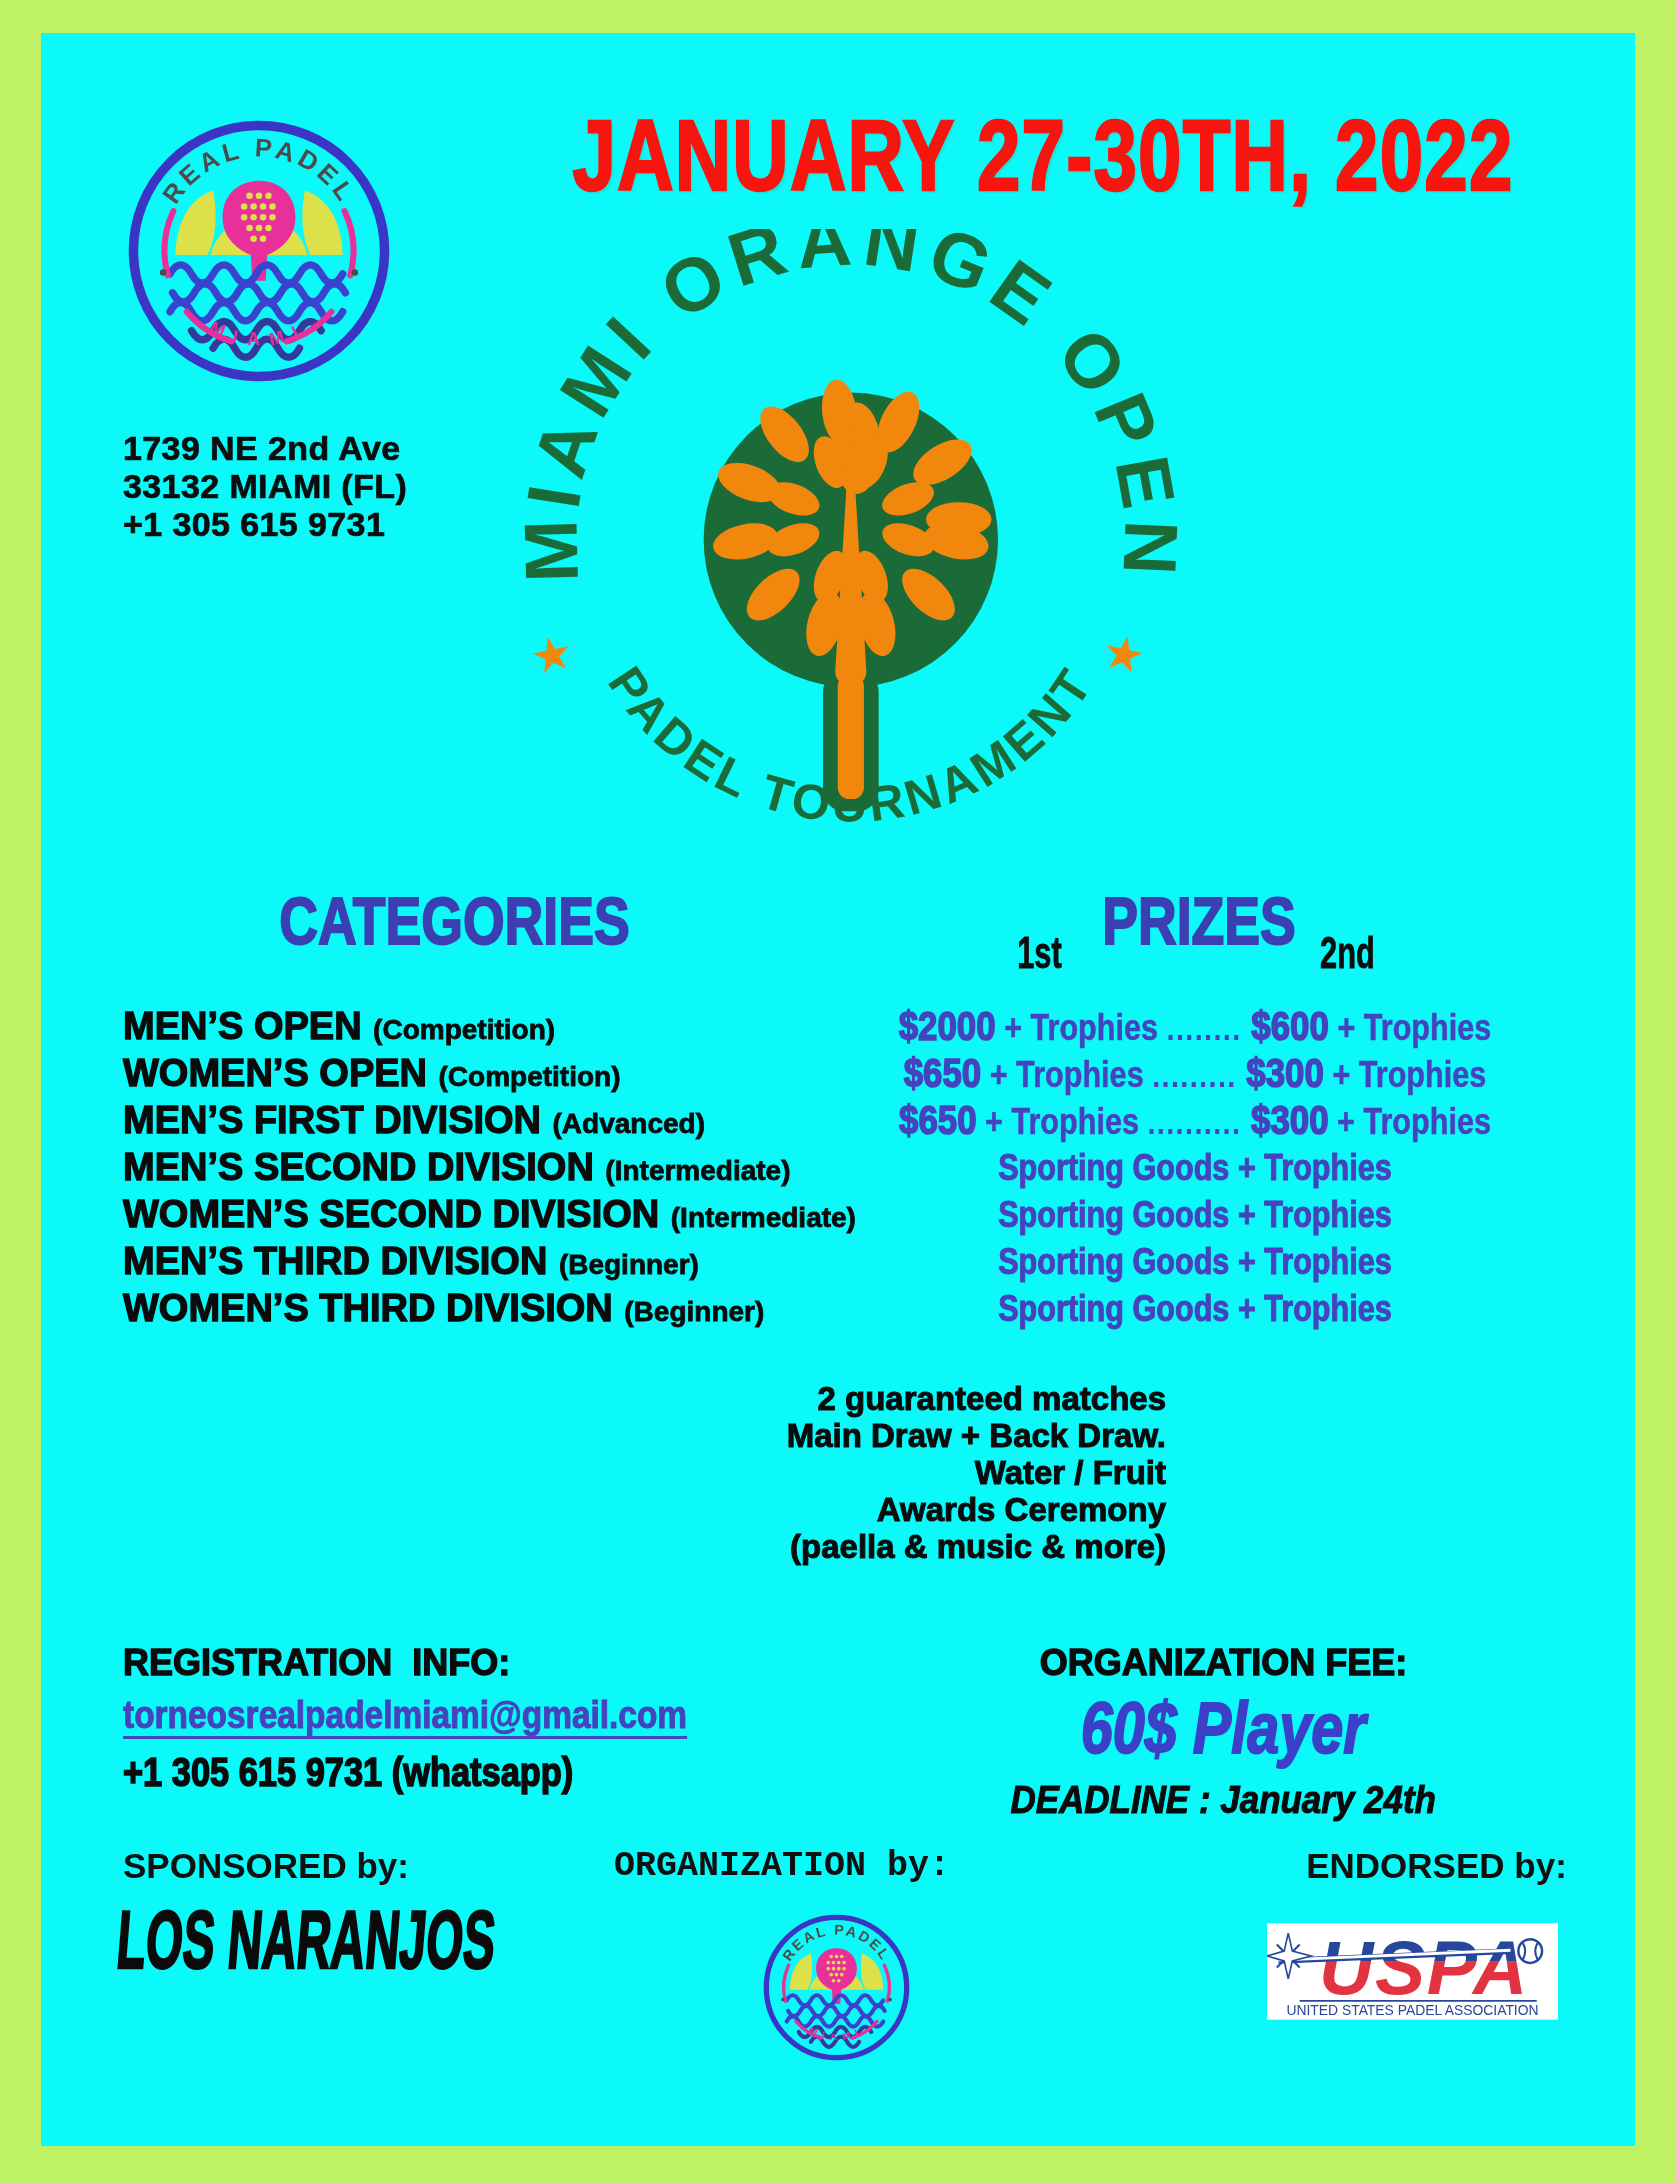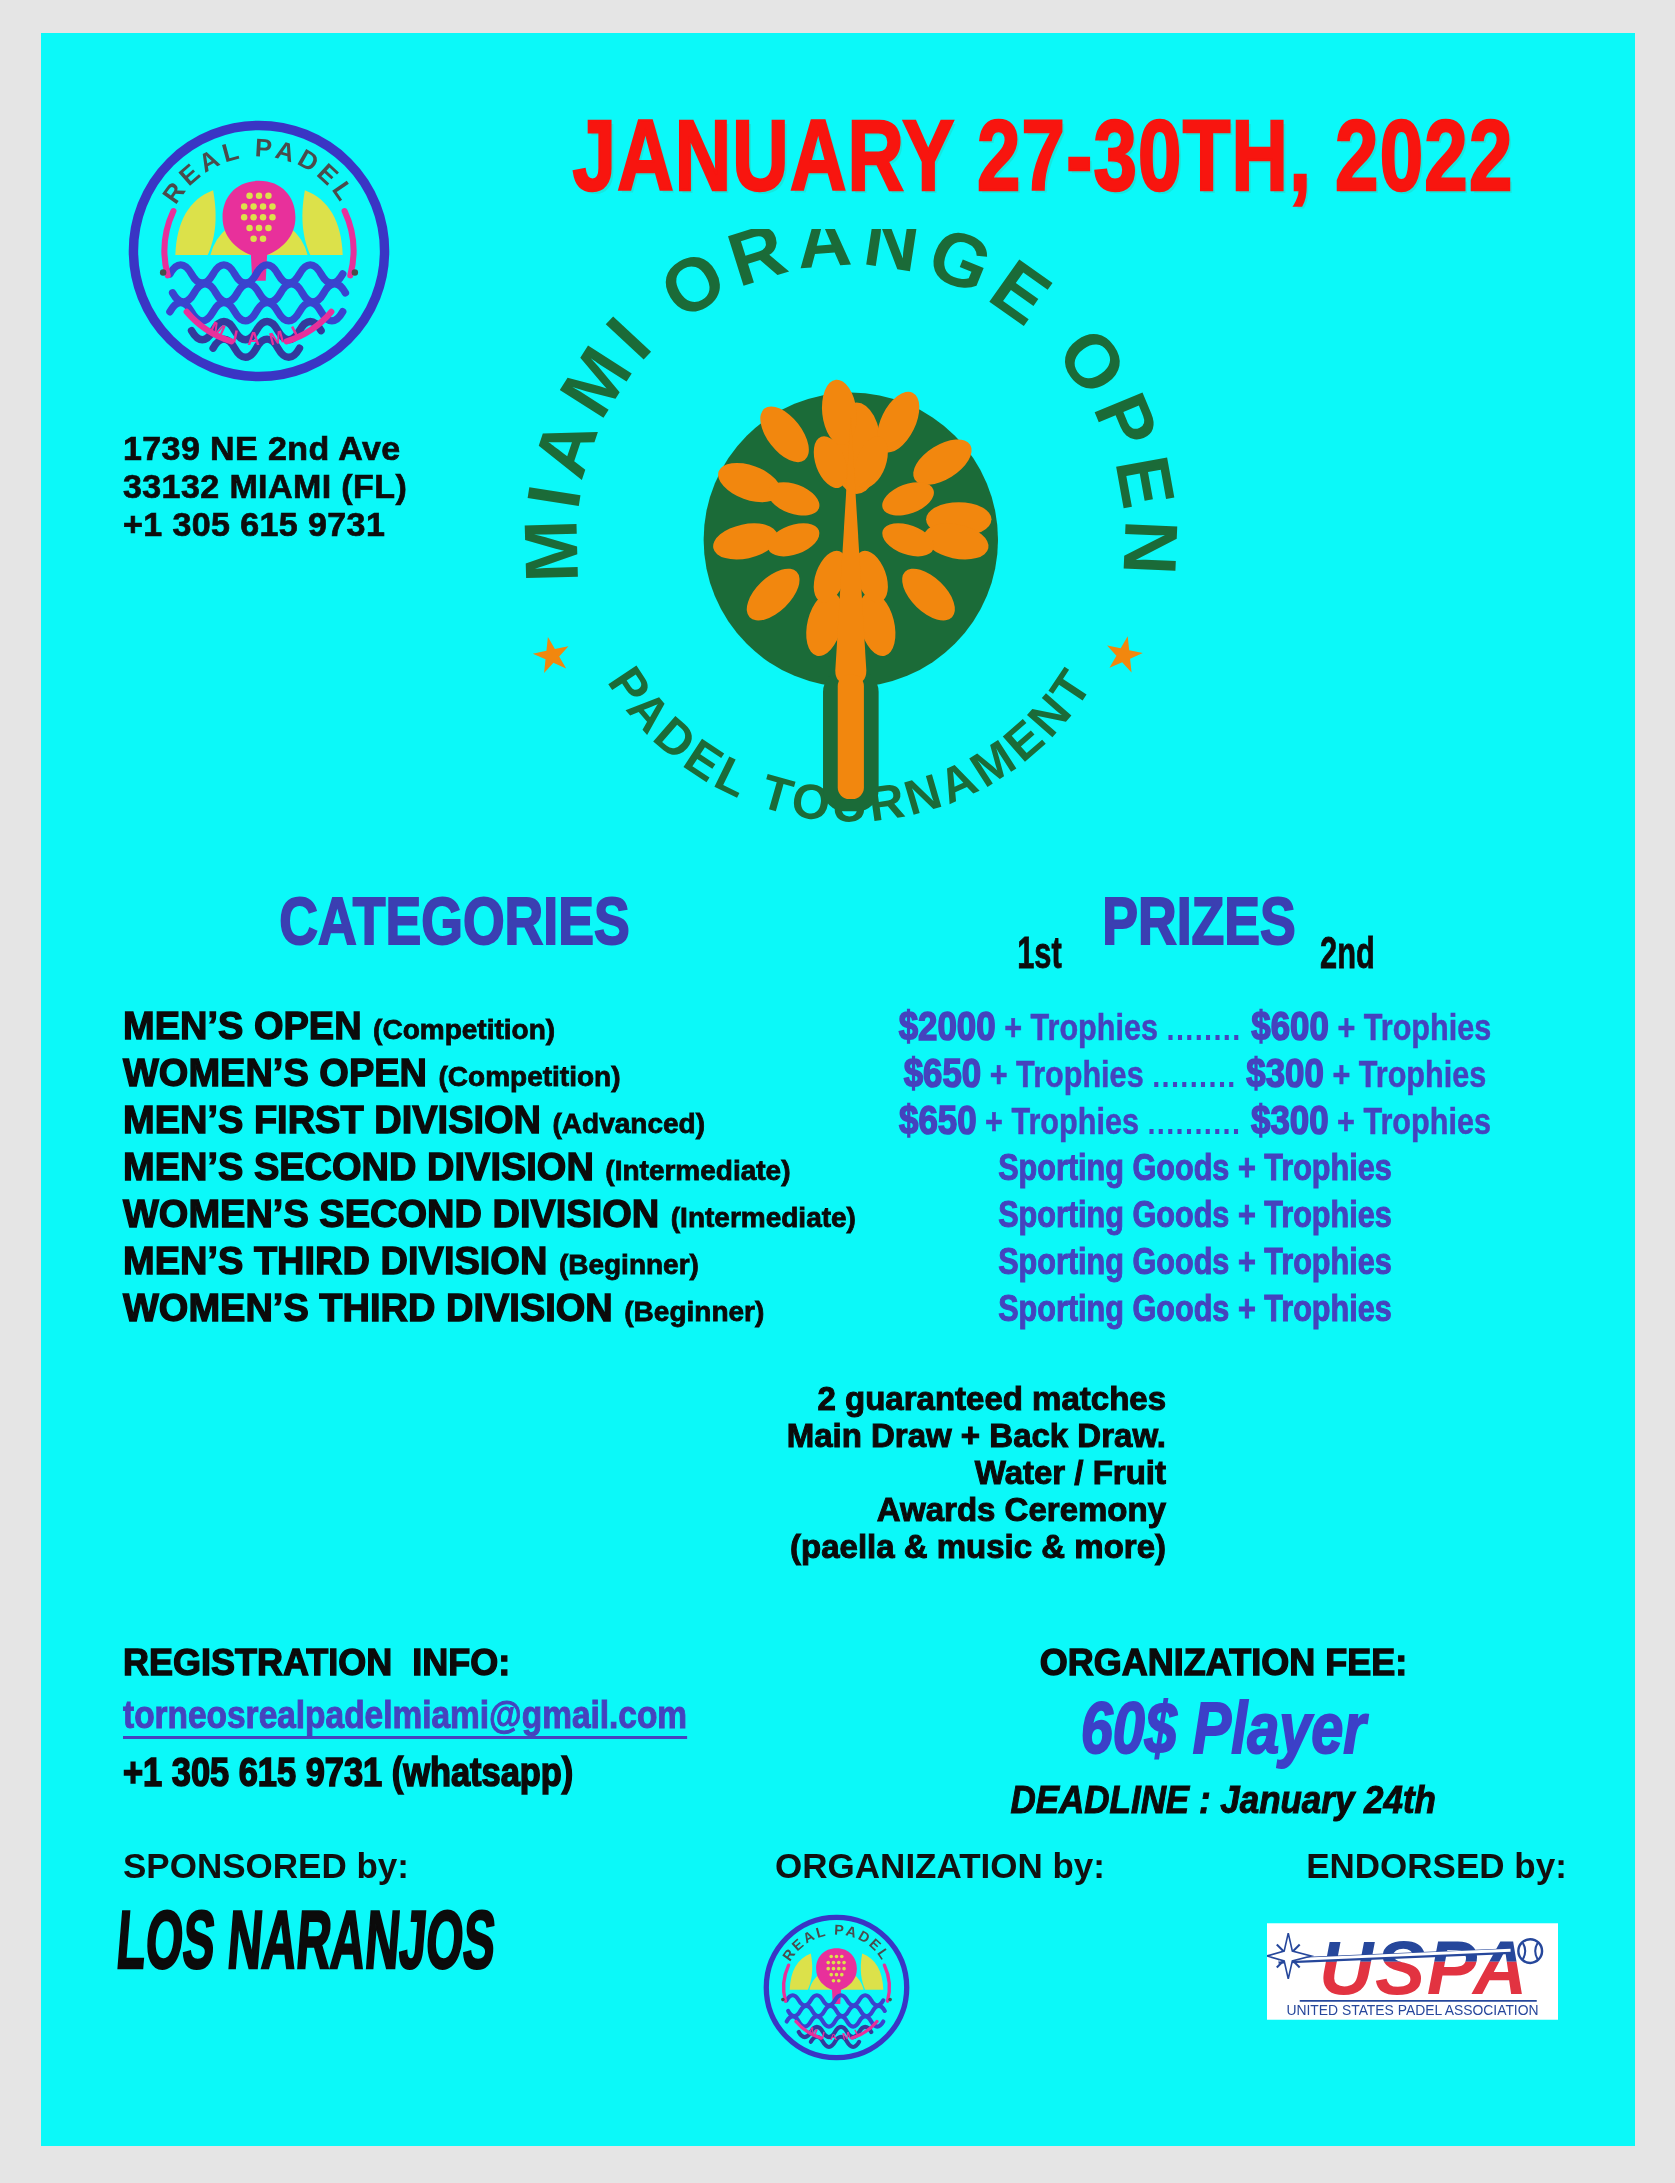--- a/index.html
+++ b/index.html
@@ -1,16 +1,16 @@
 <!DOCTYPE html>
 <html style="font-size:13px"><head>
 <meta charset="utf-8">
 <style>
   html,body{margin:0;padding:0;background:#888;}
-  .poster{position:relative;width:1676px;height:2183px;background:#e5e5e5;overflow:hidden;
+  .poster{position:relative;width:1676px;height:2183px;background:#bef264;overflow:hidden;
           font-family:"Liberation Sans",sans-serif;}
   .canvas{position:absolute;left:41px;top:33px;width:1594px;height:2113px;background:#0BF9F9;}
   .abs{position:absolute;}
 
   .title{left:442px;top:103px;width:1187px;text-align:center;font-size:100px;line-height:1.05;
          font-weight:bold;color:#F8150F;-webkit-text-stroke:2.5px #F8150F;letter-spacing:1.6px;
          transform:scaleX(0.78);transform-origin:50% 0;white-space:nowrap;
          text-shadow:3.3px 3.3px 0 rgba(120,90,0,0.10);}
 
   .address{left:123px;top:429px;font-size:34px;line-height:38px;font-weight:bold;color:#0d0d0d;
@@ -55,21 +55,21 @@
   .fee-label{font-size:36px;font-weight:bold;color:#0b0b0b;-webkit-text-stroke:1.3px #0b0b0b;}
   .fee-amount{display:inline-block;margin-top:8.2px;font-size:72px;font-weight:bold;font-style:italic;
               color:#3C40C8;-webkit-text-stroke:2px #3C40C8;line-height:1;
               transform:scaleX(0.8);transform-origin:50% 0;white-space:nowrap;}
   .deadline{display:inline-block;margin-top:14.7px;font-size:38px;font-weight:bold;font-style:italic;
             color:#0b0b0b;-webkit-text-stroke:1px #0b0b0b;transform:scaleX(0.92);
             transform-origin:50% 0;white-space:nowrap;}
 
   .foot-label{top:1846px;font-size:35px;font-weight:bold;color:#111;white-space:nowrap;}
   .sponsored{left:123px;}
-  .orgby{left:614px;width:491px;text-align:right;}
+  .orgby{left:614px;width:491px;text-align:left;font-family:Liberation Mono, monospace;}
   .endby{left:1191px;width:491px;text-align:center;}
 
   .sponsor-name{left:121px;top:1895px;font-size:82px;font-weight:bold;color:#0b0b0b;
                 -webkit-text-stroke:2.5px #0b0b0b;line-height:1.1;white-space:nowrap;
                 transform:scaleX(0.58) skewX(-8deg);transform-origin:0 0;}
 
   svg text{font-family:"Liberation Sans",sans-serif;}
   .star-glyph{font-family:"DejaVu Sans",sans-serif;}
 </style>
 </head>

